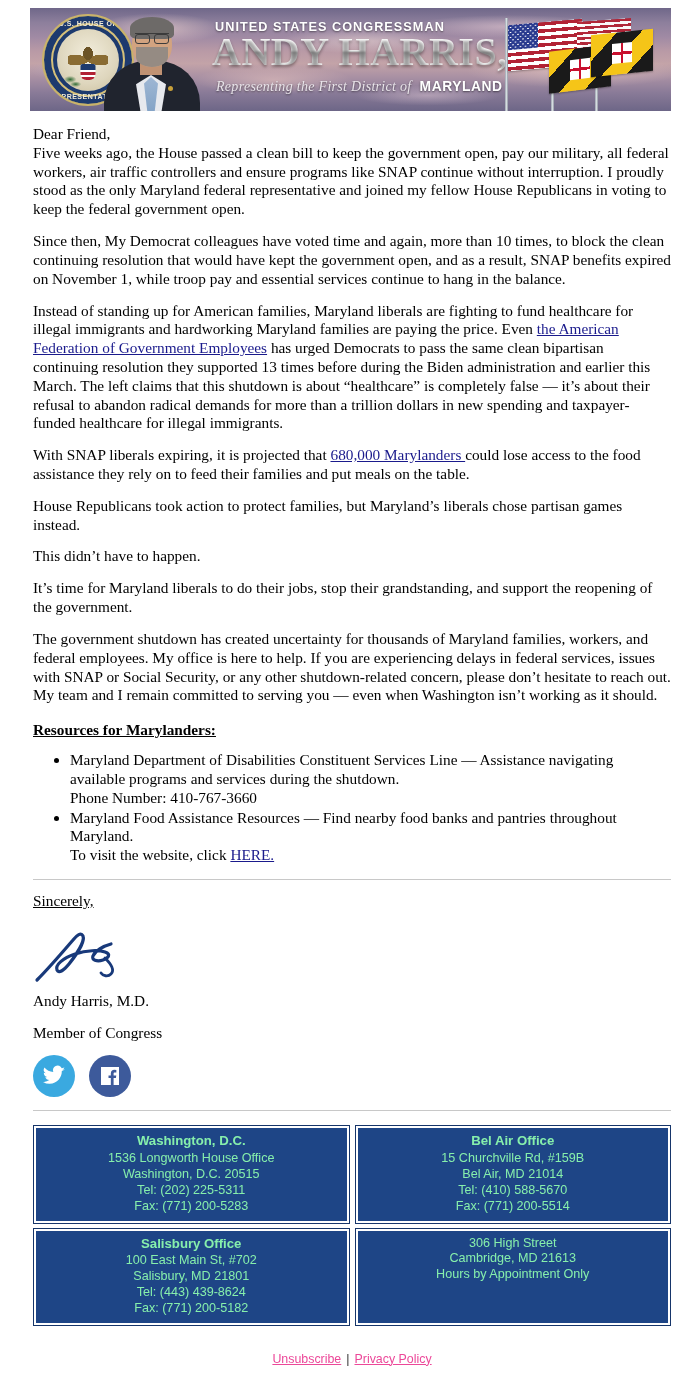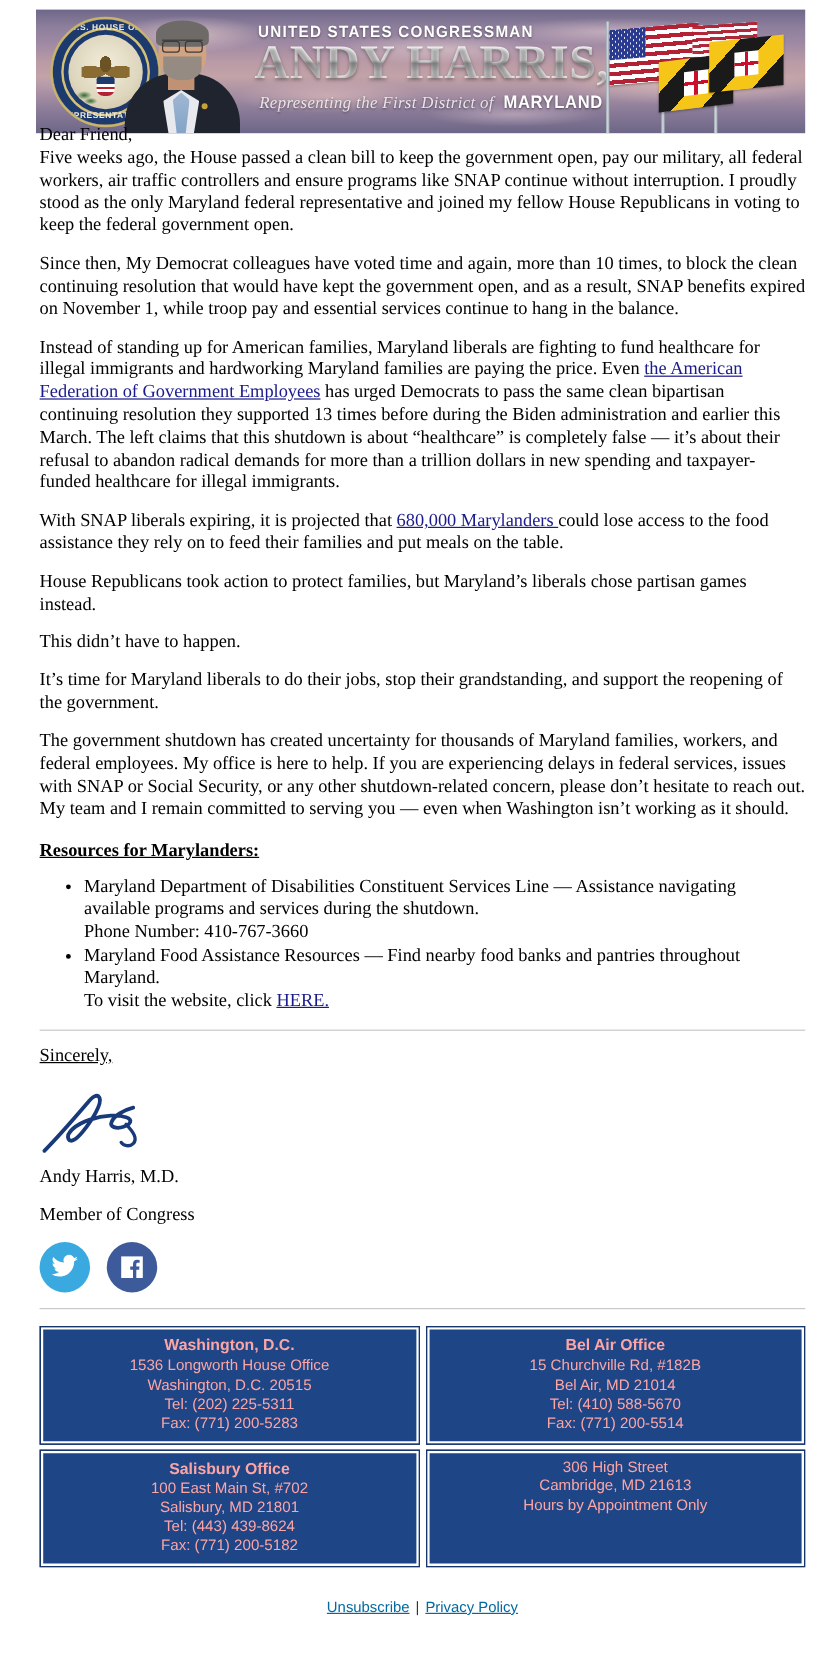--- a/index.html
+++ b/index.html
@@ -288,21 +288,21 @@
     left: 86px; top: 12px; width: 54px; height: 30px;
     background: repeating-linear-gradient(180deg,#b22234 0 2.6px,#ffffff 2.6px 5.2px);
     transform: skewY(-4deg);
     opacity: .95;
   }
 
   
   .content {
     position: absolute;
     left: 33px;
-    top: 104px;
+    top: 125px;
     width: 638px;
   }
   .content p {
     margin: 0 0 13px 0;
     font-size: 15.3px;
     line-height: 1.23;
     text-align: left;
   }
   .content p.tight { margin-bottom: 0; }
   a.link {
@@ -352,41 +352,41 @@
     gap: 4px 5px;
     margin-top: 14px;
   }
   .office-box {
     background: #1e4586;
     border: 1px solid #16356a;
     box-shadow: inset 0 0 0 2px #ffffff, inset 0 0 0 3px #1e4586;
     padding: 7px 6px 8px;
     text-align: center;
     font-family: "Liberation Sans", sans-serif;
-    color: #fca5a5;
+    color: #86efac;
     font-size: 12.6px;
     line-height: 1.26;
   }
   .office-box .oname {
     font-weight: bold;
     font-size: 13.2px;
     display: block;
     margin-bottom: 1px;
   }
   .office-box .oline { display: block; }
 
   
   .footer {
     margin-top: 26px;
     text-align: center;
     font-family: "Liberation Sans", sans-serif;
     font-size: 12.4px;
   }
   .footer a {
-    color: #0369a1;
+    color: #ec4899;
     text-decoration: underline;
   }
   .footer .sep { color: #333; margin: 0 5px; }
 </style>
 </head>
 <body>
 
 <div class="page">
 
   <div class="banner">
@@ -499,21 +499,21 @@
     <div class="offices">
       <div class="office-box">
         <span class="oname">Washington, D.C.</span>
         <span class="oline">1536 Longworth House Office</span>
         <span class="oline">Washington, D.C. 20515</span>
         <span class="oline">Tel: (202) 225-5311</span>
         <span class="oline">Fax: (771) 200-5283</span>
       </div>
       <div class="office-box">
         <span class="oname">Bel Air Office</span>
-        <span class="oline">15 Churchville Rd, #182B</span>
+        <span class="oline">15 Churchville Rd, #159B</span>
         <span class="oline">Bel Air, MD 21014</span>
         <span class="oline">Tel: (410) 588-5670</span>
         <span class="oline">Fax: (771) 200-5514</span>
       </div>
       <div class="office-box">
         <span class="oname">Salisbury Office</span>
         <span class="oline">100 East Main St, #702</span>
         <span class="oline">Salisbury, MD 21801</span>
         <span class="oline">Tel: (443) 439-8624</span>
         <span class="oline">Fax: (771) 200-5182</span>

